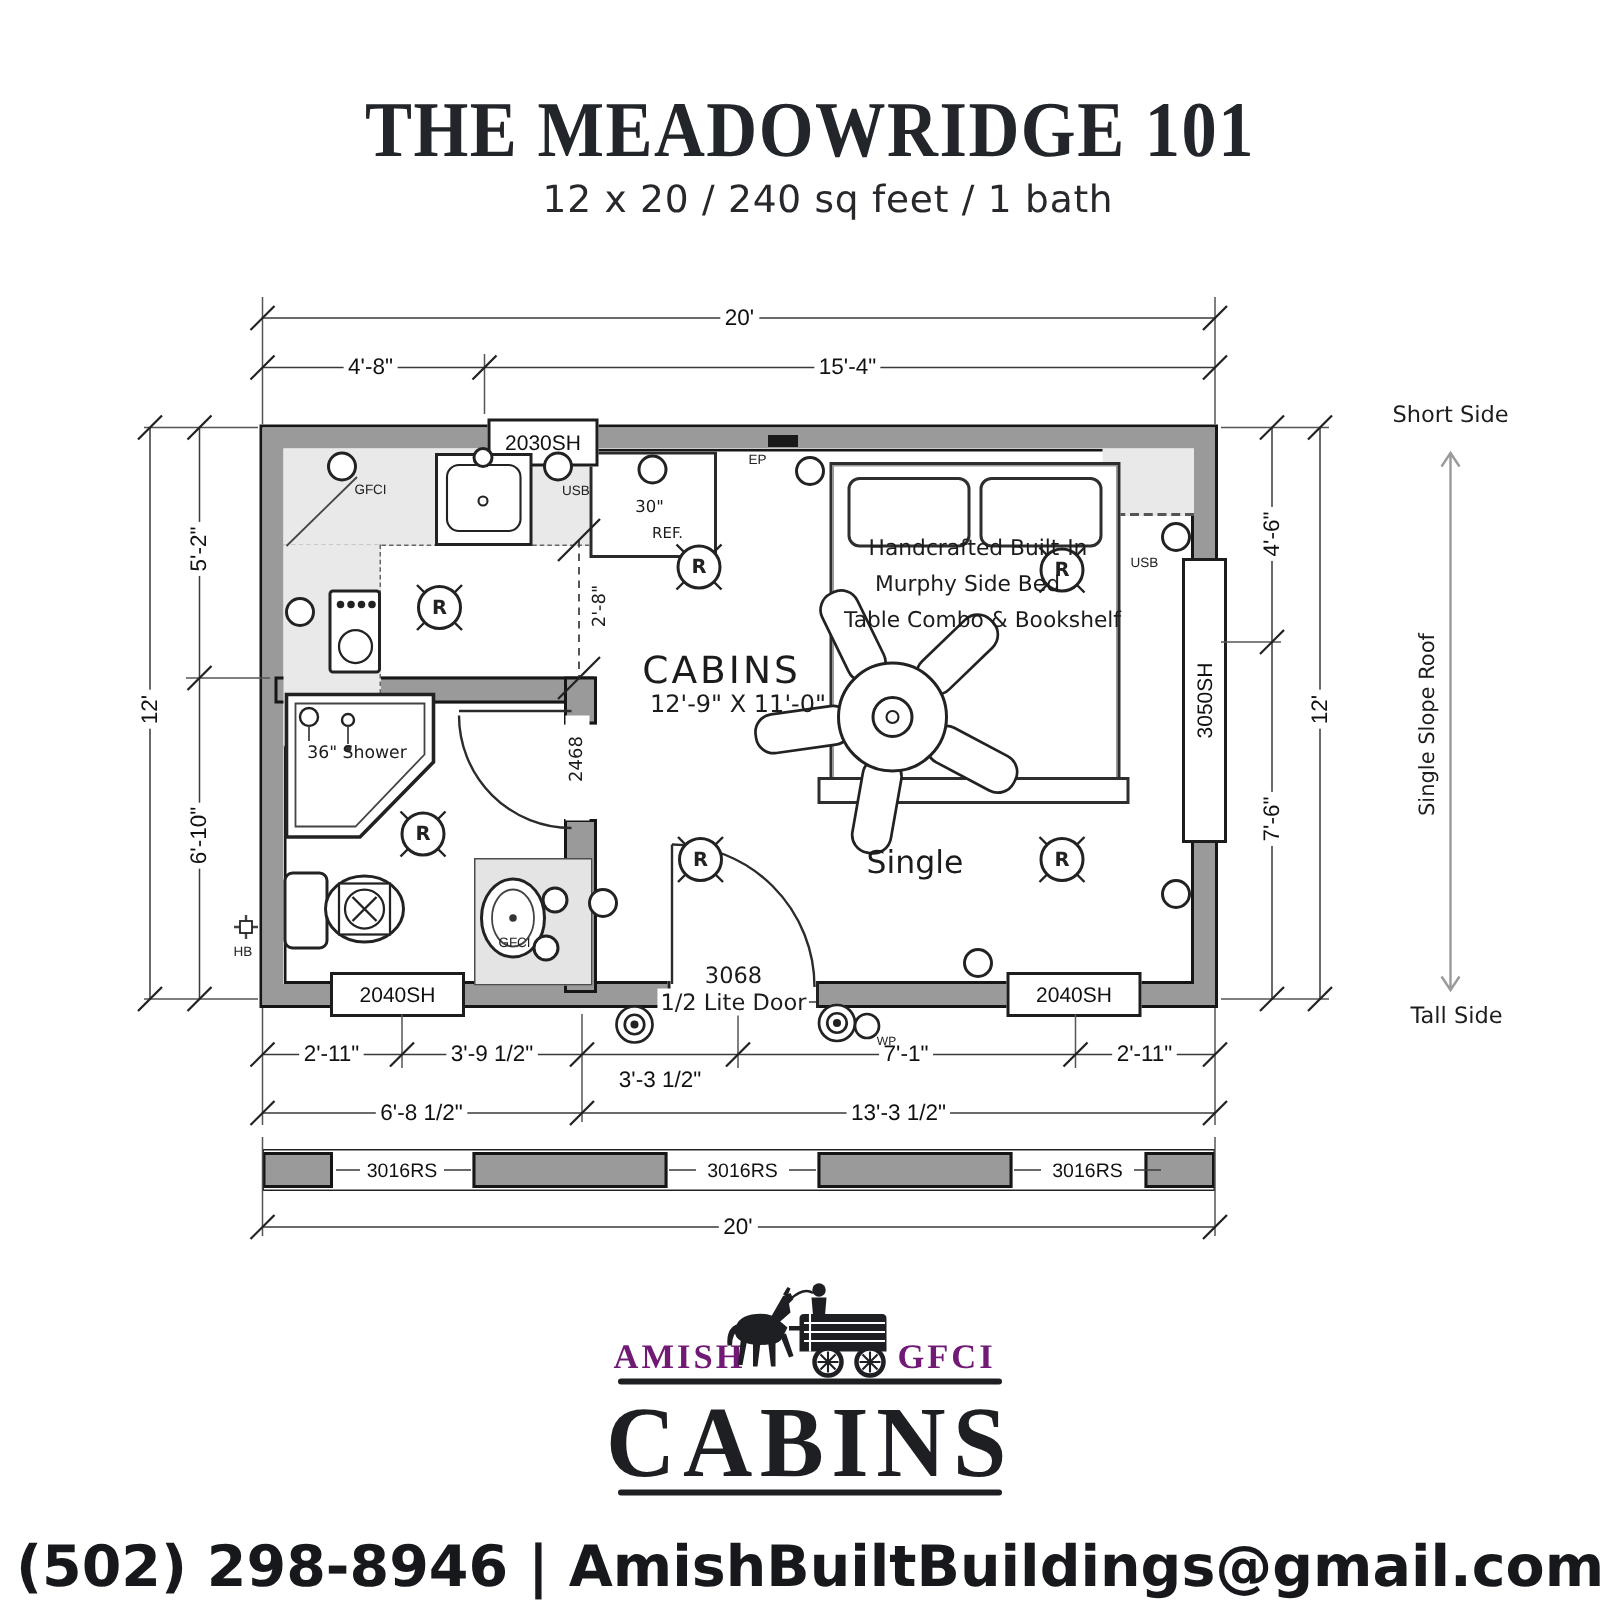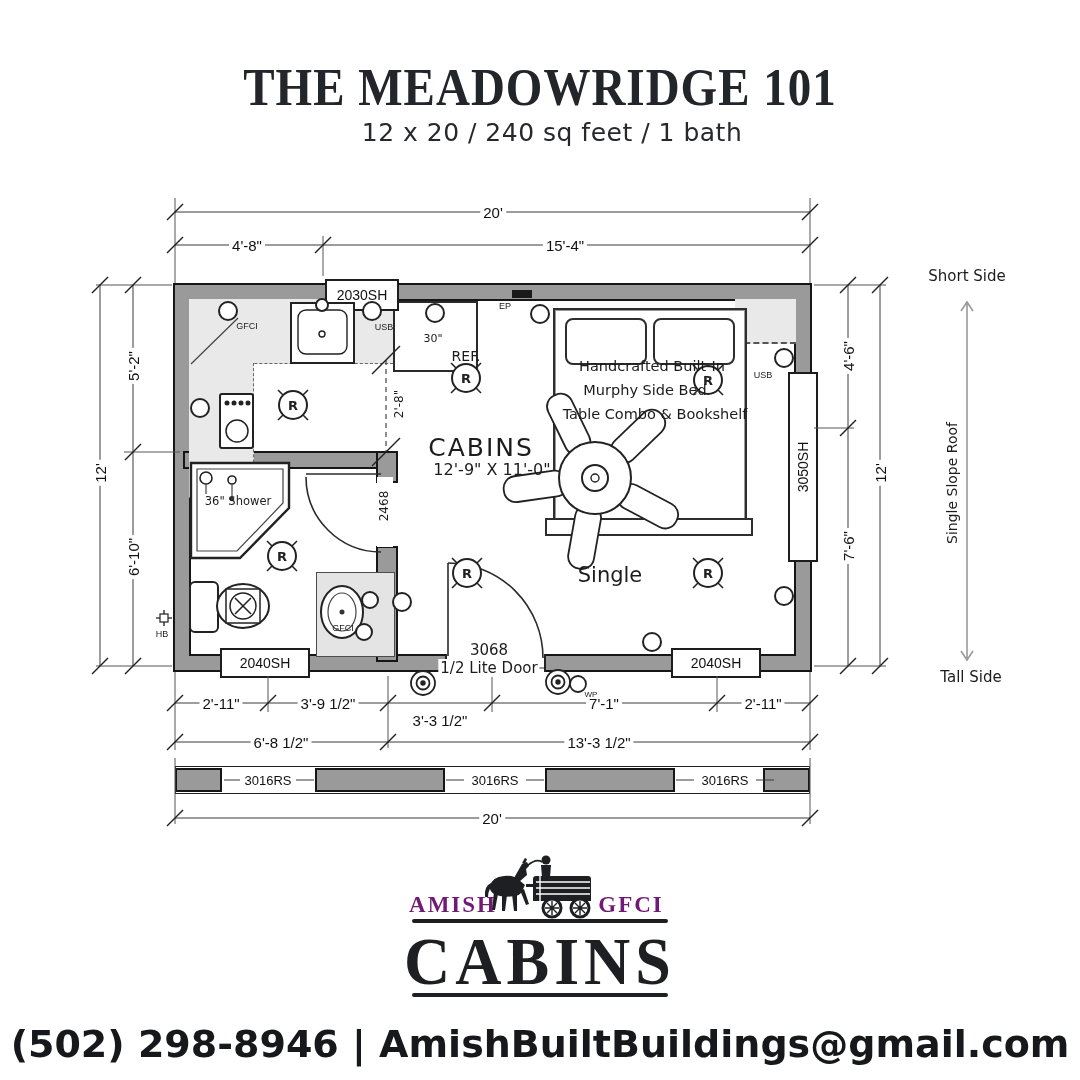--- a/index.html
+++ b/index.html
@@ -290,21 +290,21 @@
 
   <span class="lab dim" style="left:268px;top:780px;font-size:13px;">3016RS</span>
   <span class="lab dim" style="left:495px;top:780px;font-size:13px;">3016RS</span>
   <span class="lab dim" style="left:725px;top:780px;font-size:13px;">3016RS</span>
 
   <span class="lab hand" style="left:481px;top:447px;font-size:25px;letter-spacing:2px;">CABINS</span>
   <span class="lab hand" style="left:492px;top:469px;font-size:16px;">12'-9" X 11'-0"</span>
   <span class="lab hand" style="left:610px;top:575px;font-size:21px;">Single</span>
   <span class="lab hand" style="left:238px;top:501px;font-size:11.5px;">36" Shower</span>
   <span class="lab hand" style="left:433px;top:338px;font-size:11px;">30"</span>
-  <span class="lab hand" style="left:453px;top:356px;font-size:14px;padding-left:26px;">REF.</span>
+  <span class="lab hand" style="left:432px;top:356px;font-size:10px;padding-left:26px;">REF.</span>
   <span class="lab hand" style="left:652px;top:366px;font-size:14.5px;">Handcrafted Built-In</span>
   <span class="lab hand" style="left:645px;top:390px;font-size:14.5px;">Murphy Side Bed</span>
   <span class="lab hand" style="left:655px;top:414px;font-size:14.5px;">Table Combo &amp; Bookshelf</span>
   <span class="lab hand" style="left:489px;top:650px;font-size:15px;background:#fff;padding:0 2px;">3068</span>
   <span class="lab hand" style="left:489px;top:668px;font-size:15px;background:#fff;padding:0 2px;">1/2 Lite Door</span>
   <span class="lab rot hand" style="left:384px;top:506px;font-size:12px;">2468</span>
 
   <span class="lab tiny" style="left:247px;top:326px;">GFCI</span>
   <span class="lab tiny" style="left:343px;top:628px;">GFCI</span>
   <span class="lab tiny" style="left:384px;top:327px;">USB</span>

